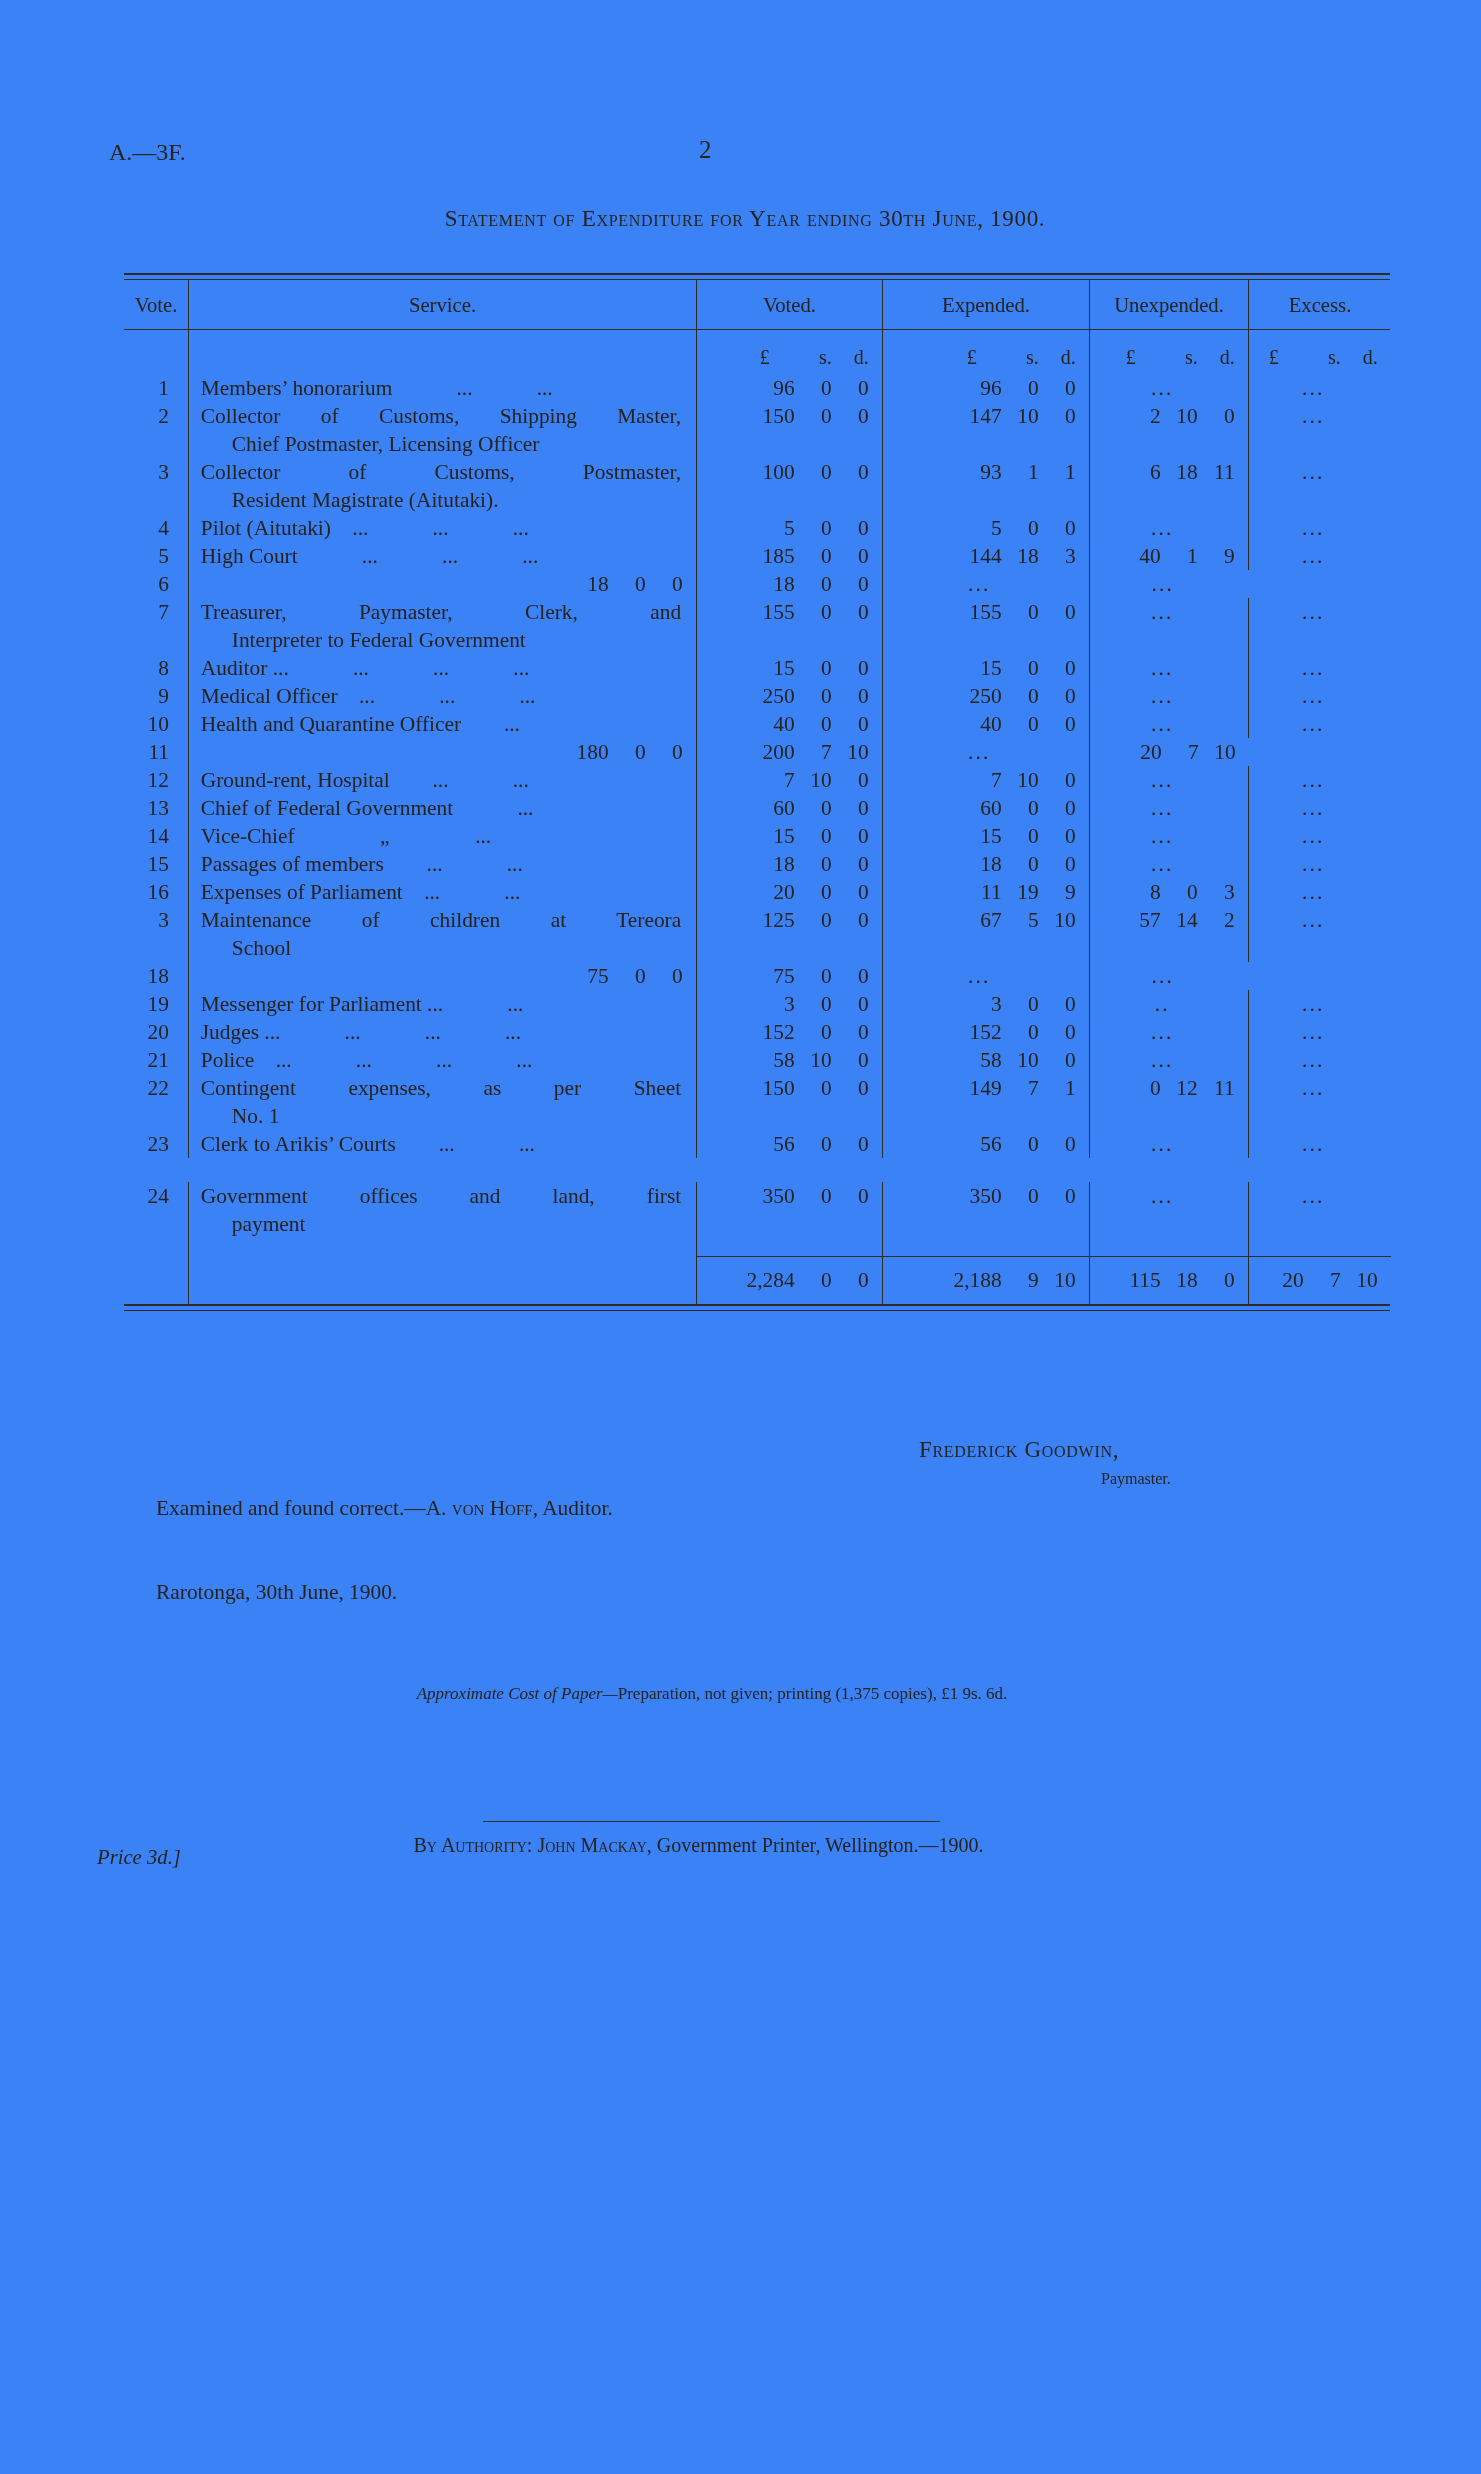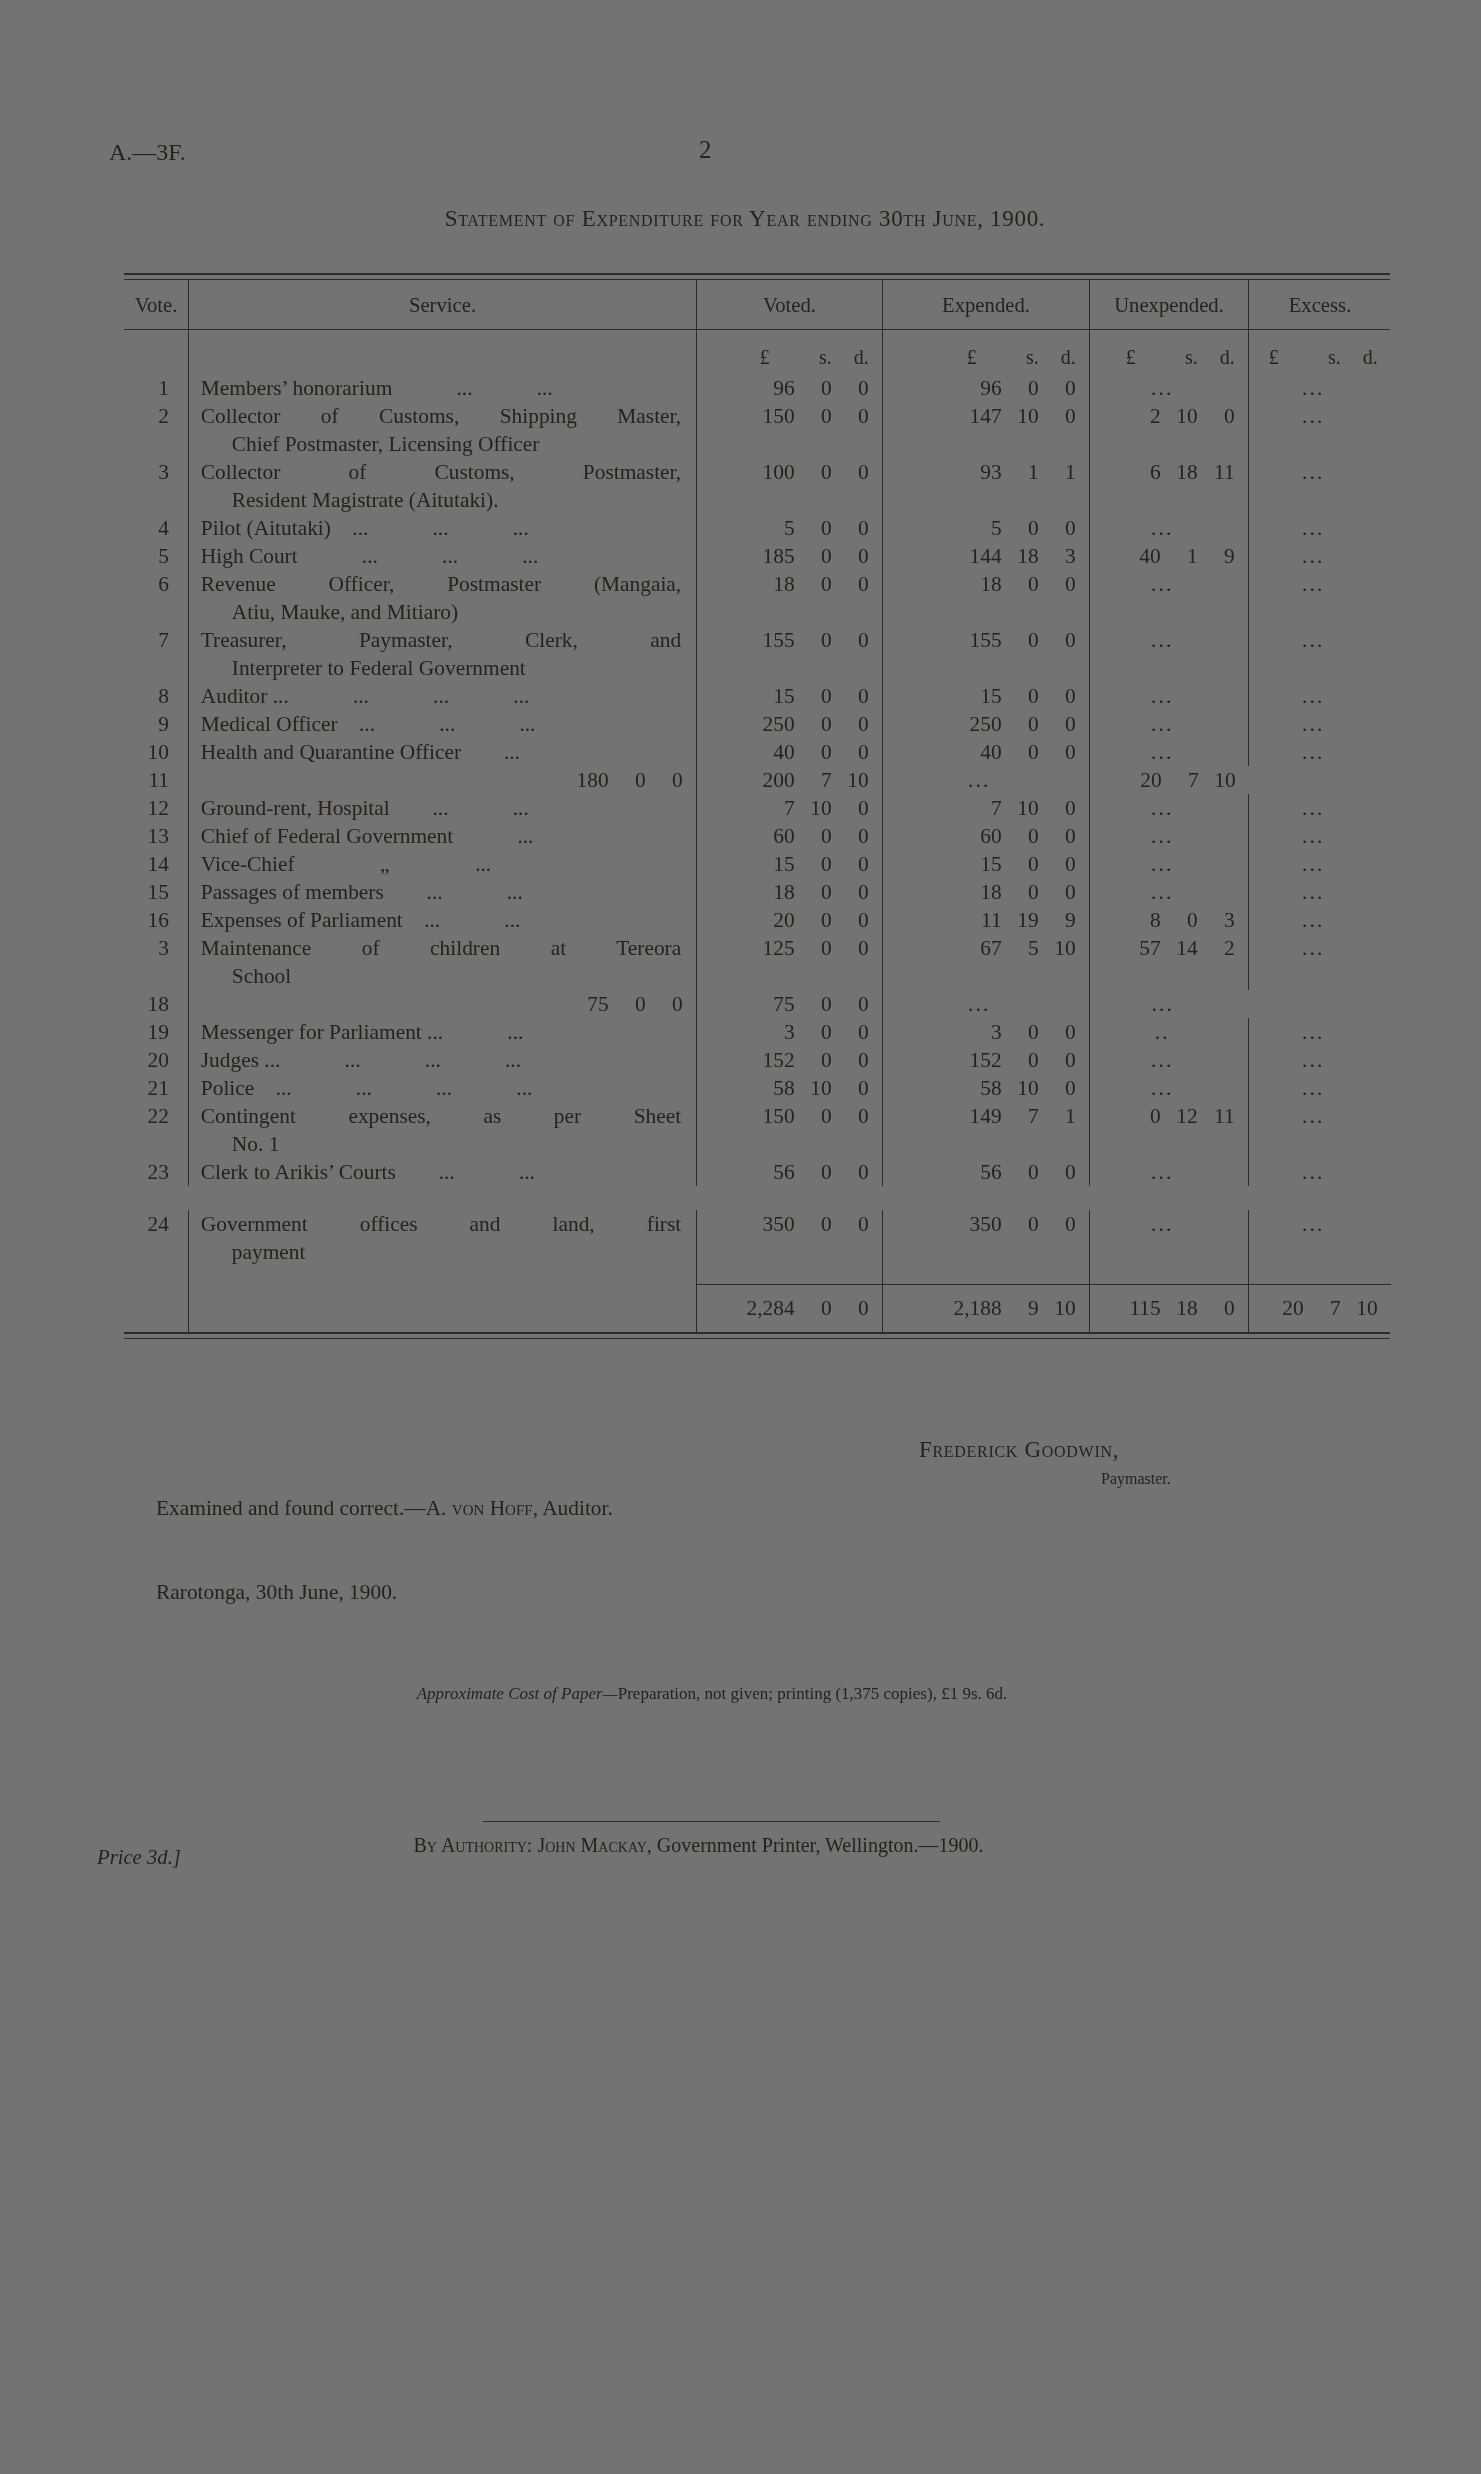--- a/index.html
+++ b/index.html
@@ -1,20 +1,20 @@
 <!DOCTYPE html>
 <html style="font-size:11.8px"><head>
 <meta charset="utf-8">
 <style>
   html, body { margin: 0; padding: 0; background: #e8e6e0; }
   .page {
     position: relative;
     width: 1482px;
     height: 2475px;
-    background: #737373;
+    background: #3b82f6;
     font-family: "Liberation Serif", "DejaVu Serif", serif;
     color: #26221c;
     overflow: hidden;
   }
   .sc { font-variant: small-caps; }
   .it { font-style: italic; }
 
   .header-ref { position: absolute; top: 139px; left: 109px; font-size: 24px; }
   .page-num   { position: absolute; top: 136px; left: 699px; font-size: 25px; }
   .doc-title  {
@@ -221,24 +221,20 @@
             <div class="m m0">40</div>
             <div class="m m1">1</div>
             <div class="m m2">9</div>
           </div>
           <div class="cell c-money">
             <div class="m-dots">...</div>
           </div>
         </div>
         <div class="trow">
           <div class="cell c-vote">6</div>
-          <div class="cell c-service">
-            <div class="svc-line just">Revenue Officer, Postmaster (Mangaia,</div>
-            <div class="svc-line cont">Atiu, Mauke, and Mitiaro)</div>
-          </div>
           <div class="cell c-money">
             <div class="m m0">18</div>
             <div class="m m1">0</div>
             <div class="m m2">0</div>
           </div>
           <div class="cell c-money">
             <div class="m m0">18</div>
             <div class="m m1">0</div>
             <div class="m m2">0</div>
           </div>

